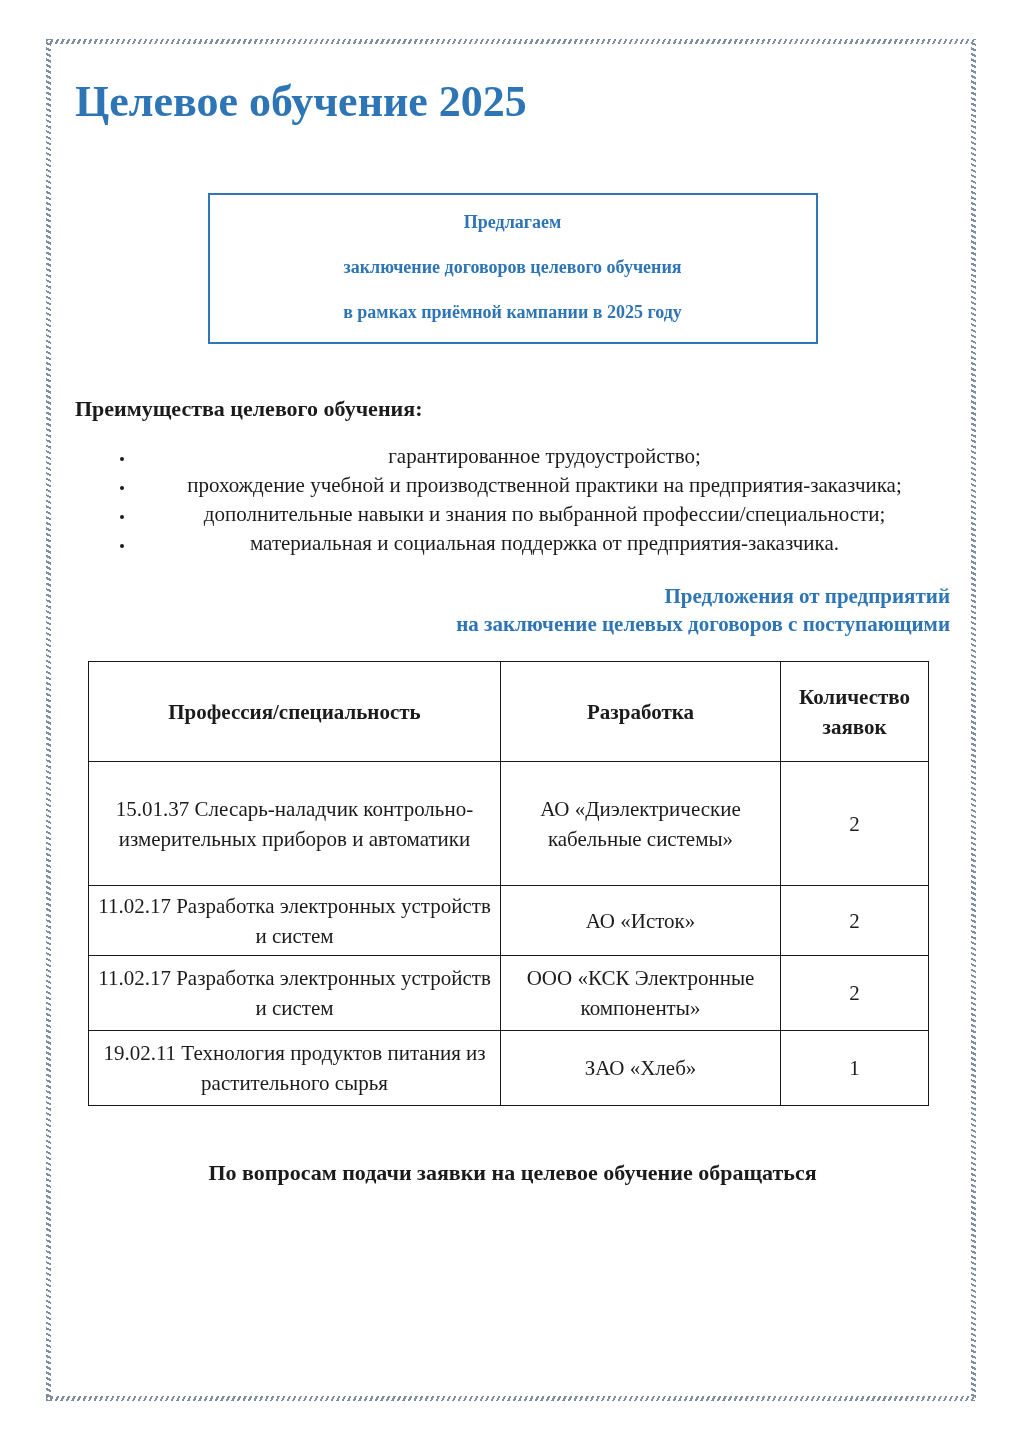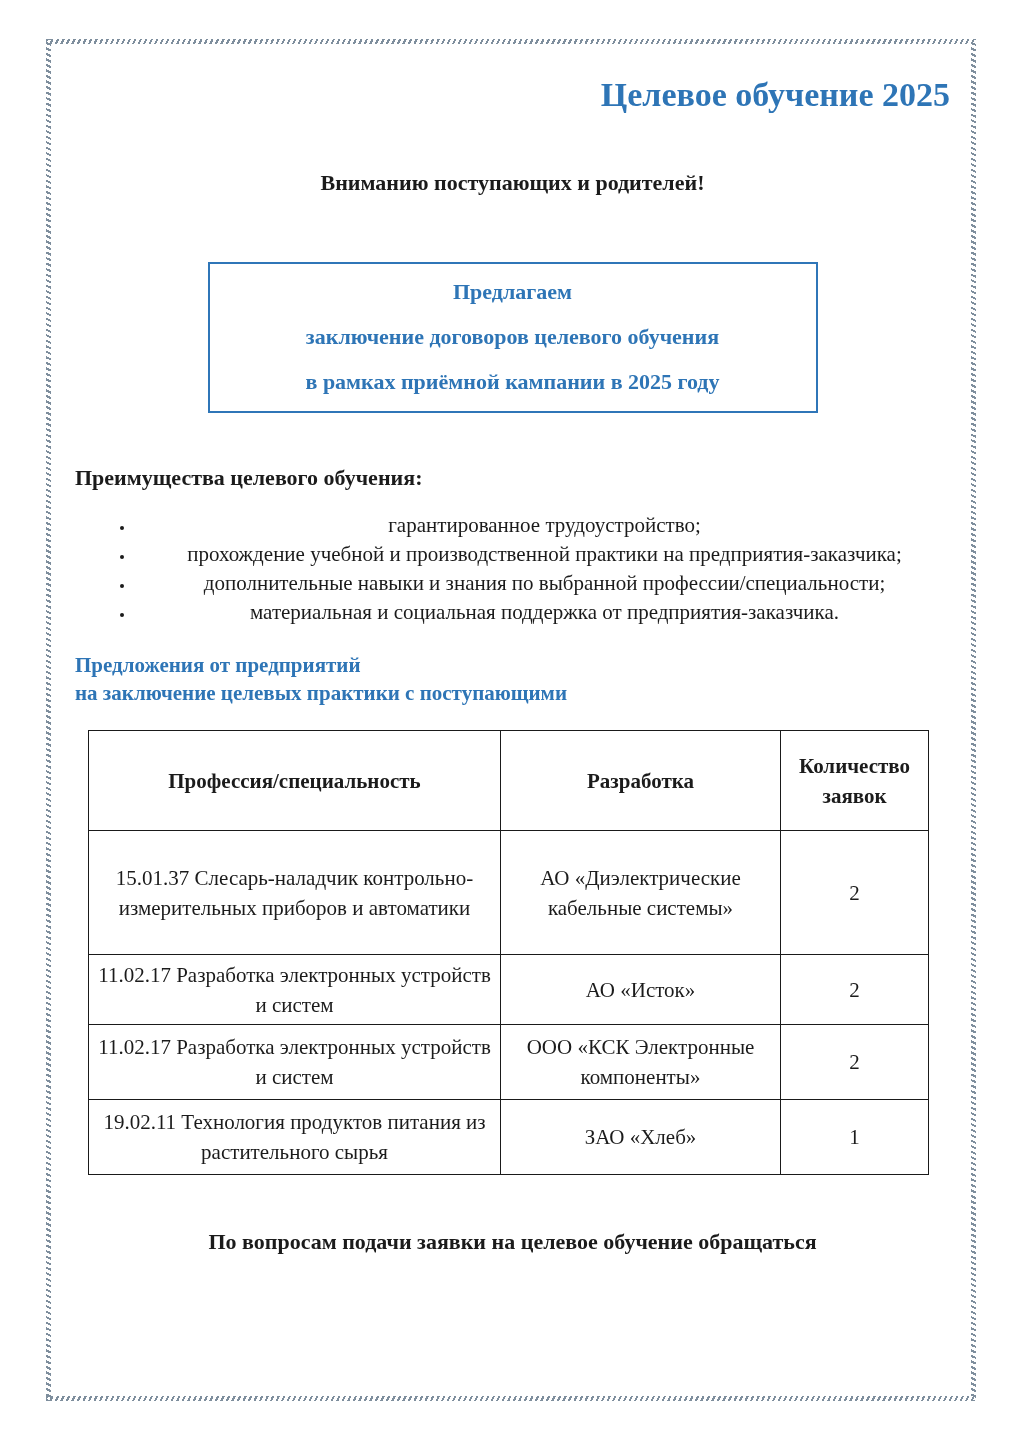--- a/index.html
+++ b/index.html
@@ -25,43 +25,43 @@
   }
   .frame .top { top: 0; }
   .frame .bottom { bottom: 0; }
   .frame .left { left: 0; }
   .frame .right { right: 0; }
 
   .content { position: absolute; left: 75px; top: 0; width: 875px; }
 
   .doc-title {
     margin: 76px 0 0 0;
-    text-align: right;
-    font-size: 34px; font-weight: bold;
+    text-align: left;
+    font-size: 44px; font-weight: bold;
     color: #2e75b6;
   }
 
   .subtitle {
     margin: 56px 0 0 0;
     text-align: center;
     font-size: 22px; font-weight: bold;
     color: #1b1b1b;
   }
 
   .offer-box {
     width: 610px;
     margin: 66px auto 0 auto;
     border: 2px solid #2f76b8;
     text-align: center;
     padding: 14px 10px 16px 10px;
     box-sizing: border-box;
   }
   .offer-line {
     margin: 0 0 18px 0;
-    font-size: 22px; font-weight: bold;
+    font-size: 18px; font-weight: bold;
     color: #2e75b6;
     line-height: 27px;
   }
   .offer-line:last-child { margin-bottom: 0; }
 
   .benefits-heading {
     margin: 52px 0 0 0;
     font-size: 22px; font-weight: bold;
     color: #1b1b1b;
   }
@@ -71,21 +71,21 @@
     padding: 0 0 0 60px;
     font-size: 21px;
     line-height: 29px;
     text-align: center;
   }
   .benefits-list li { padding-left: 4px; }
   .benefits-list li::marker { font-size: 0.72em; }
 
   .offers-heading {
     margin: 24px 0 0 0;
-    text-align: left;
+    text-align: right;
     font-size: 21px; font-weight: bold;
     color: #2e75b6;
     line-height: 28px;
   }
 
   table.offers {
     margin: 23px 0 0 13px;
     width: 840px;
     border-collapse: collapse;
     table-layout: fixed;
@@ -130,40 +130,39 @@
   <div class="edge h-edge top"></div>
   <div class="edge h-edge bottom"></div>
   <div class="edge v-edge left"></div>
   <div class="edge v-edge right"></div>
 </div>
 
 <div class="content">
 
   <h1 class="doc-title">Целевое обучение 2025</h1>
 
-  <p class="subtitle">Вниманию поступающих и родителей!</p>
 
   <div class="offer-box">
     <p class="offer-line">Предлагаем</p>
     <p class="offer-line">заключение договоров целевого обучения</p>
     <p class="offer-line">в рамках приёмной кампании в 2025 году</p>
   </div>
 
   <h2 class="benefits-heading">Преимущества целевого обучения:</h2>
 
   <ul class="benefits-list">
     <li>гарантированное трудоустройство;</li>
     <li>прохождение учебной и производственной практики на предприятия-заказчика;</li>
     <li>дополнительные навыки и знания по выбранной профессии/специальности;</li>
     <li>материальная и социальная поддержка от предприятия-заказчика.</li>
   </ul>
 
   <div class="offers-heading">
     <div>Предложения от предприятий</div>
-    <div>на заключение целевых практики с поступающими</div>
+    <div>на заключение целевых договоров с поступающими</div>
   </div>
 
   <table class="offers">
     <colgroup>
       <col class="col-prof">
       <col class="col-ent">
       <col class="col-qty">
     </colgroup>
     <tbody>
       <tr class="r-head">

